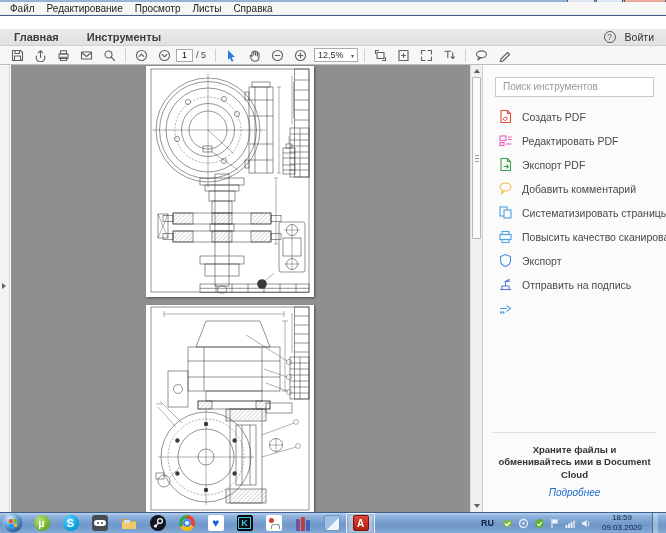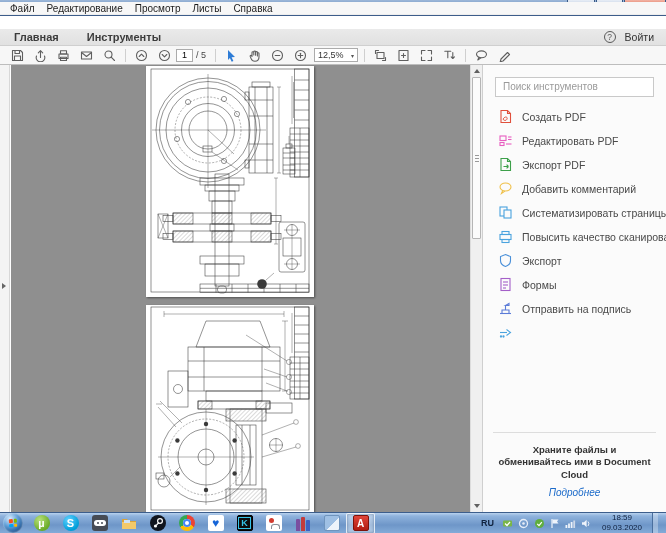--- a/index.html
+++ b/index.html
@@ -592,29 +592,20 @@
           </svg>
         <span class="lbl">Повысить качество сканирования</span>
       </div>
       <div class="tool-item">
         <svg width="15" height="15" fill="none" stroke="#4A90D9" stroke-width="1.1">
           <path d="M7.5 1.5l5 2v4c0 3-2 5-5 6-3-1-5-3-5-6v-4z"></path>
           </svg>
         <span class="lbl">Экспорт</span>
       </div>
       <div class="tool-item">
-        <svg width="15" height="15" fill="none" stroke="#A45FC8" stroke-width="1.1">
-          <rect x="3" y="1.5" width="9" height="12"></rect>
-            <line x1="5" y1="5" x2="10" y2="5"></line>
-            <line x1="5" y1="8" x2="10" y2="8"></line>
-            <line x1="5" y1="11" x2="8" y2="11"></line>
-          </svg>
-        <span class="lbl">Формы</span>
-      </div>
-      <div class="tool-item">
         <svg width="15" height="15" fill="none" stroke="#5B7BD8" stroke-width="1.1">
           <line x1="2" y1="12.5" x2="13" y2="12.5"></line>
             <path d="M4 12.5V9h7v3.5"></path>
             <line x1="7.5" y1="9" x2="7.5" y2="4.5"></line>
             <path d="M7.5 4.5l3.5-2v2z"></path>
           </svg>
         <span class="lbl">Отправить на подпись</span>
       </div>
       <div class="tool-item">
         <svg width="15" height="15" fill="none" stroke="#4AA3DE" stroke-width="1.1">

